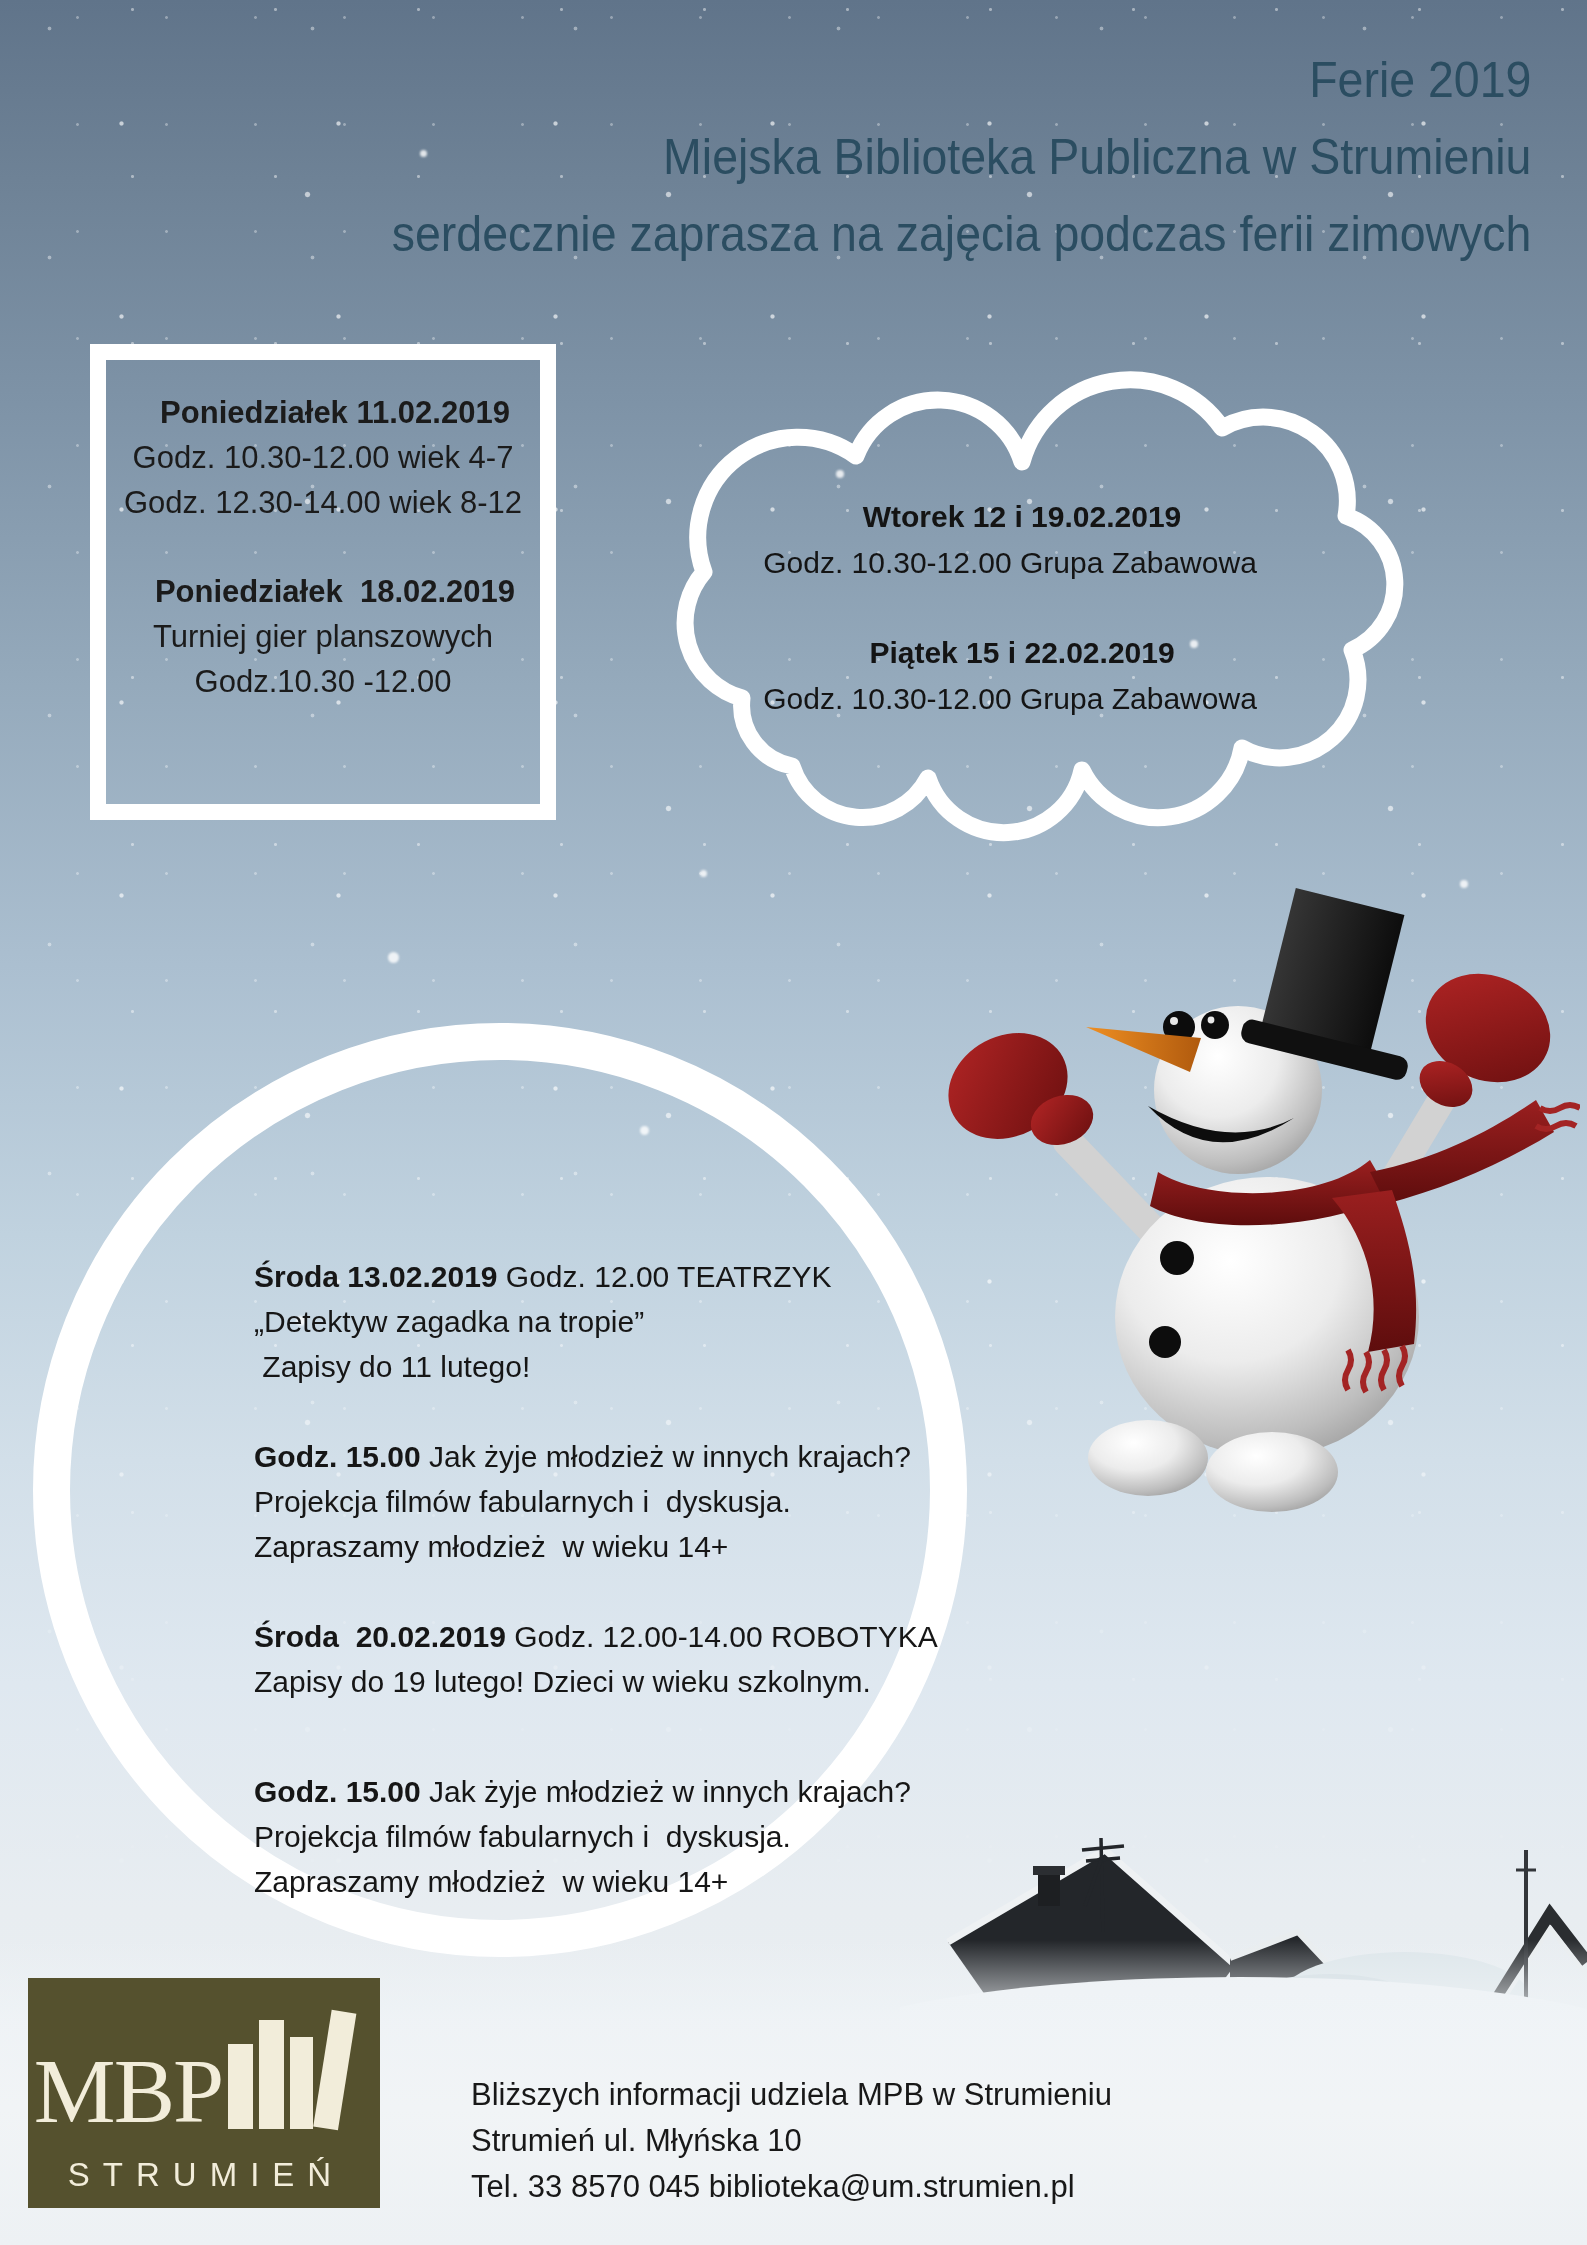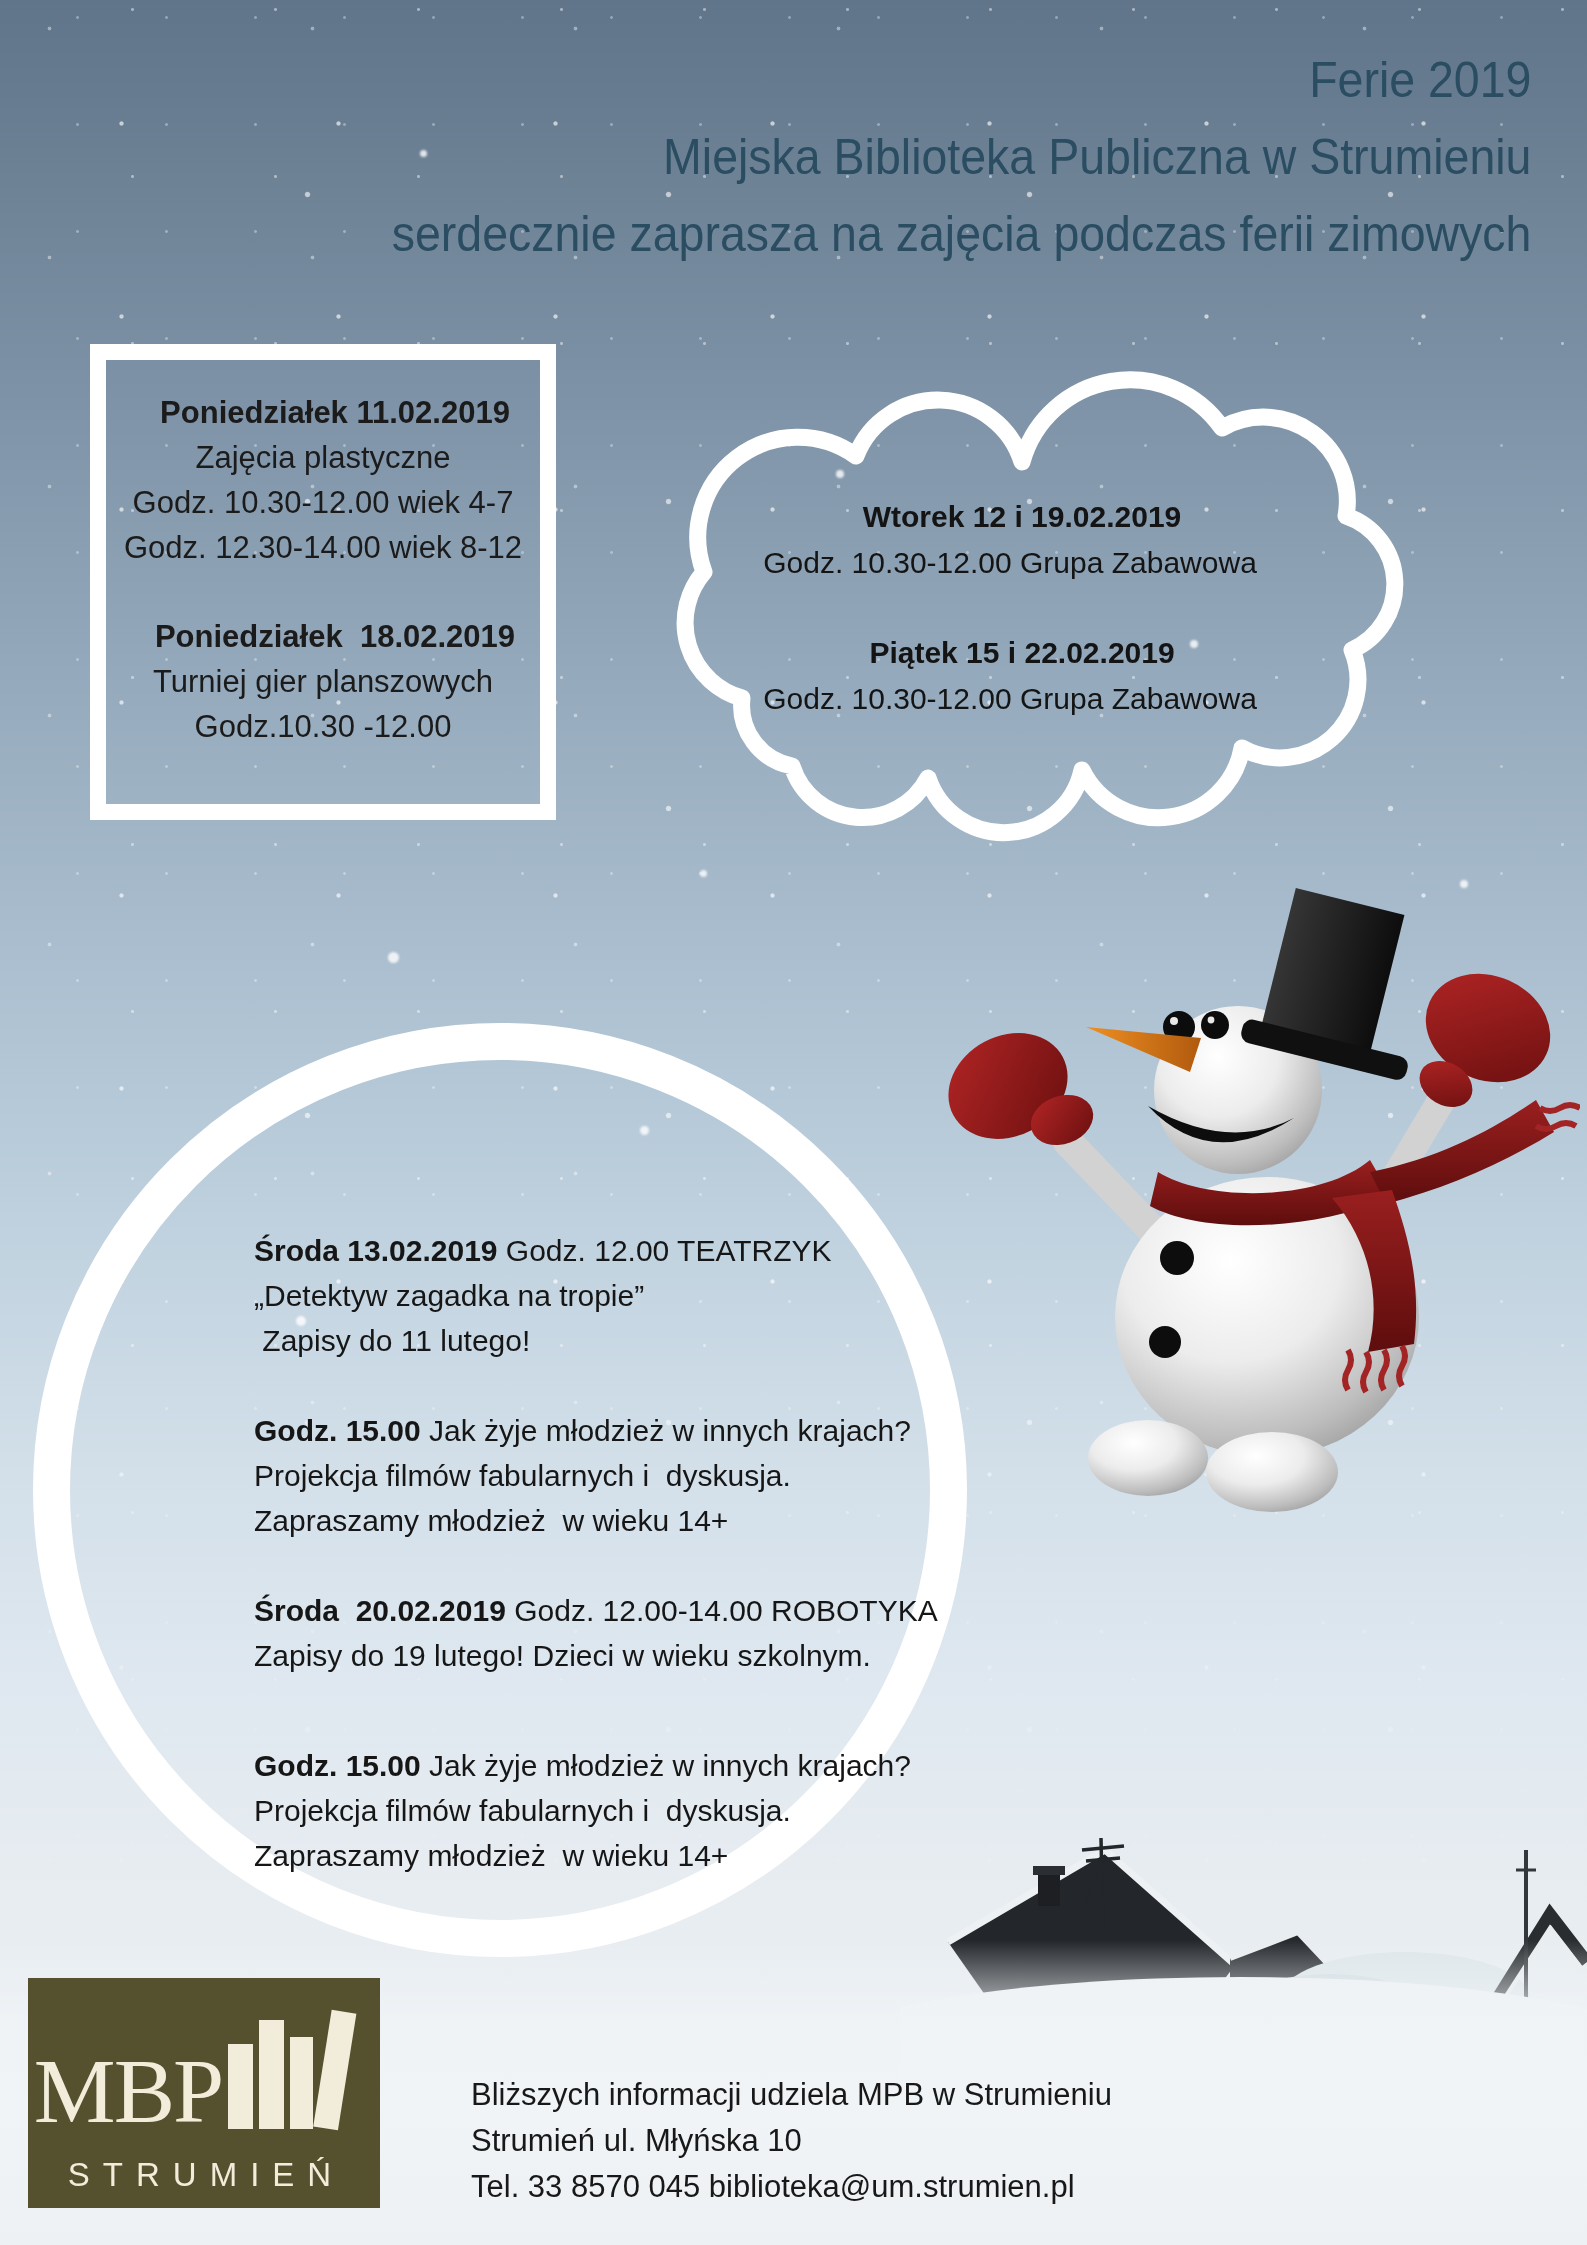--- a/index.html
+++ b/index.html
@@ -46,21 +46,21 @@
     position:absolute; left:698px; top:494px; width:624px; z-index:4;
     text-align:center; color:#141414; font-size:30px; line-height:46px;
   }
   .cloud-text .event + .event { margin-top:44px; }
 
   .ring {
     position:absolute; left:33px; top:1023px; width:934px; height:934px; z-index:4;
     border:37px solid #ffffff; border-radius:50%; box-sizing:border-box;
   }
   .circle-text {
-    position:absolute; left:254px; top:1228px; width:700px; z-index:5;
+    position:absolute; left:254px; top:1254px; width:700px; z-index:5;
     color:#161616; font-size:30px; line-height:45px;
   }
   .circle-text p { margin:0 0 45px 0; }
   .circle-text p.gap-lg { margin-bottom:65px; }
   .circle-text .b { font-weight:700; }
   .circle-text span, .circle-text .line { white-space:pre-wrap; }
 
   .snowman-svg { position:absolute; left:900px; top:880px; width:680px; height:640px; z-index:5; }
   .houses-svg  { position:absolute; left:900px; top:1700px; width:687px; height:420px; z-index:2; }
 
@@ -104,21 +104,20 @@
 
   <div class="title">
     <div class="tline">Ferie 2019</div>
     <div class="tline">Miejska Biblioteka Publiczna w Strumieniu</div>
     <div class="tline">serdecznie zaprasza na zajęcia podczas ferii zimowych</div>
   </div>
 
   <div class="frame-box">
     <div class="event">
       <div class="evt-head">Poniedziałek 11.02.2019</div>
-      <div class="line">Zajęcia plastyczne</div>
       <div class="line">Godz. 10.30-12.00 wiek 4-7</div>
       <div class="line">Godz. 12.30-14.00 wiek 8-12</div>
     </div>
     <div class="event">
       <div class="evt-head">Poniedziałek  18.02.2019</div>
       <div class="line">Turniej gier planszowych</div>
       <div class="line">Godz.10.30 -12.00</div>
     </div>
   </div>
 

